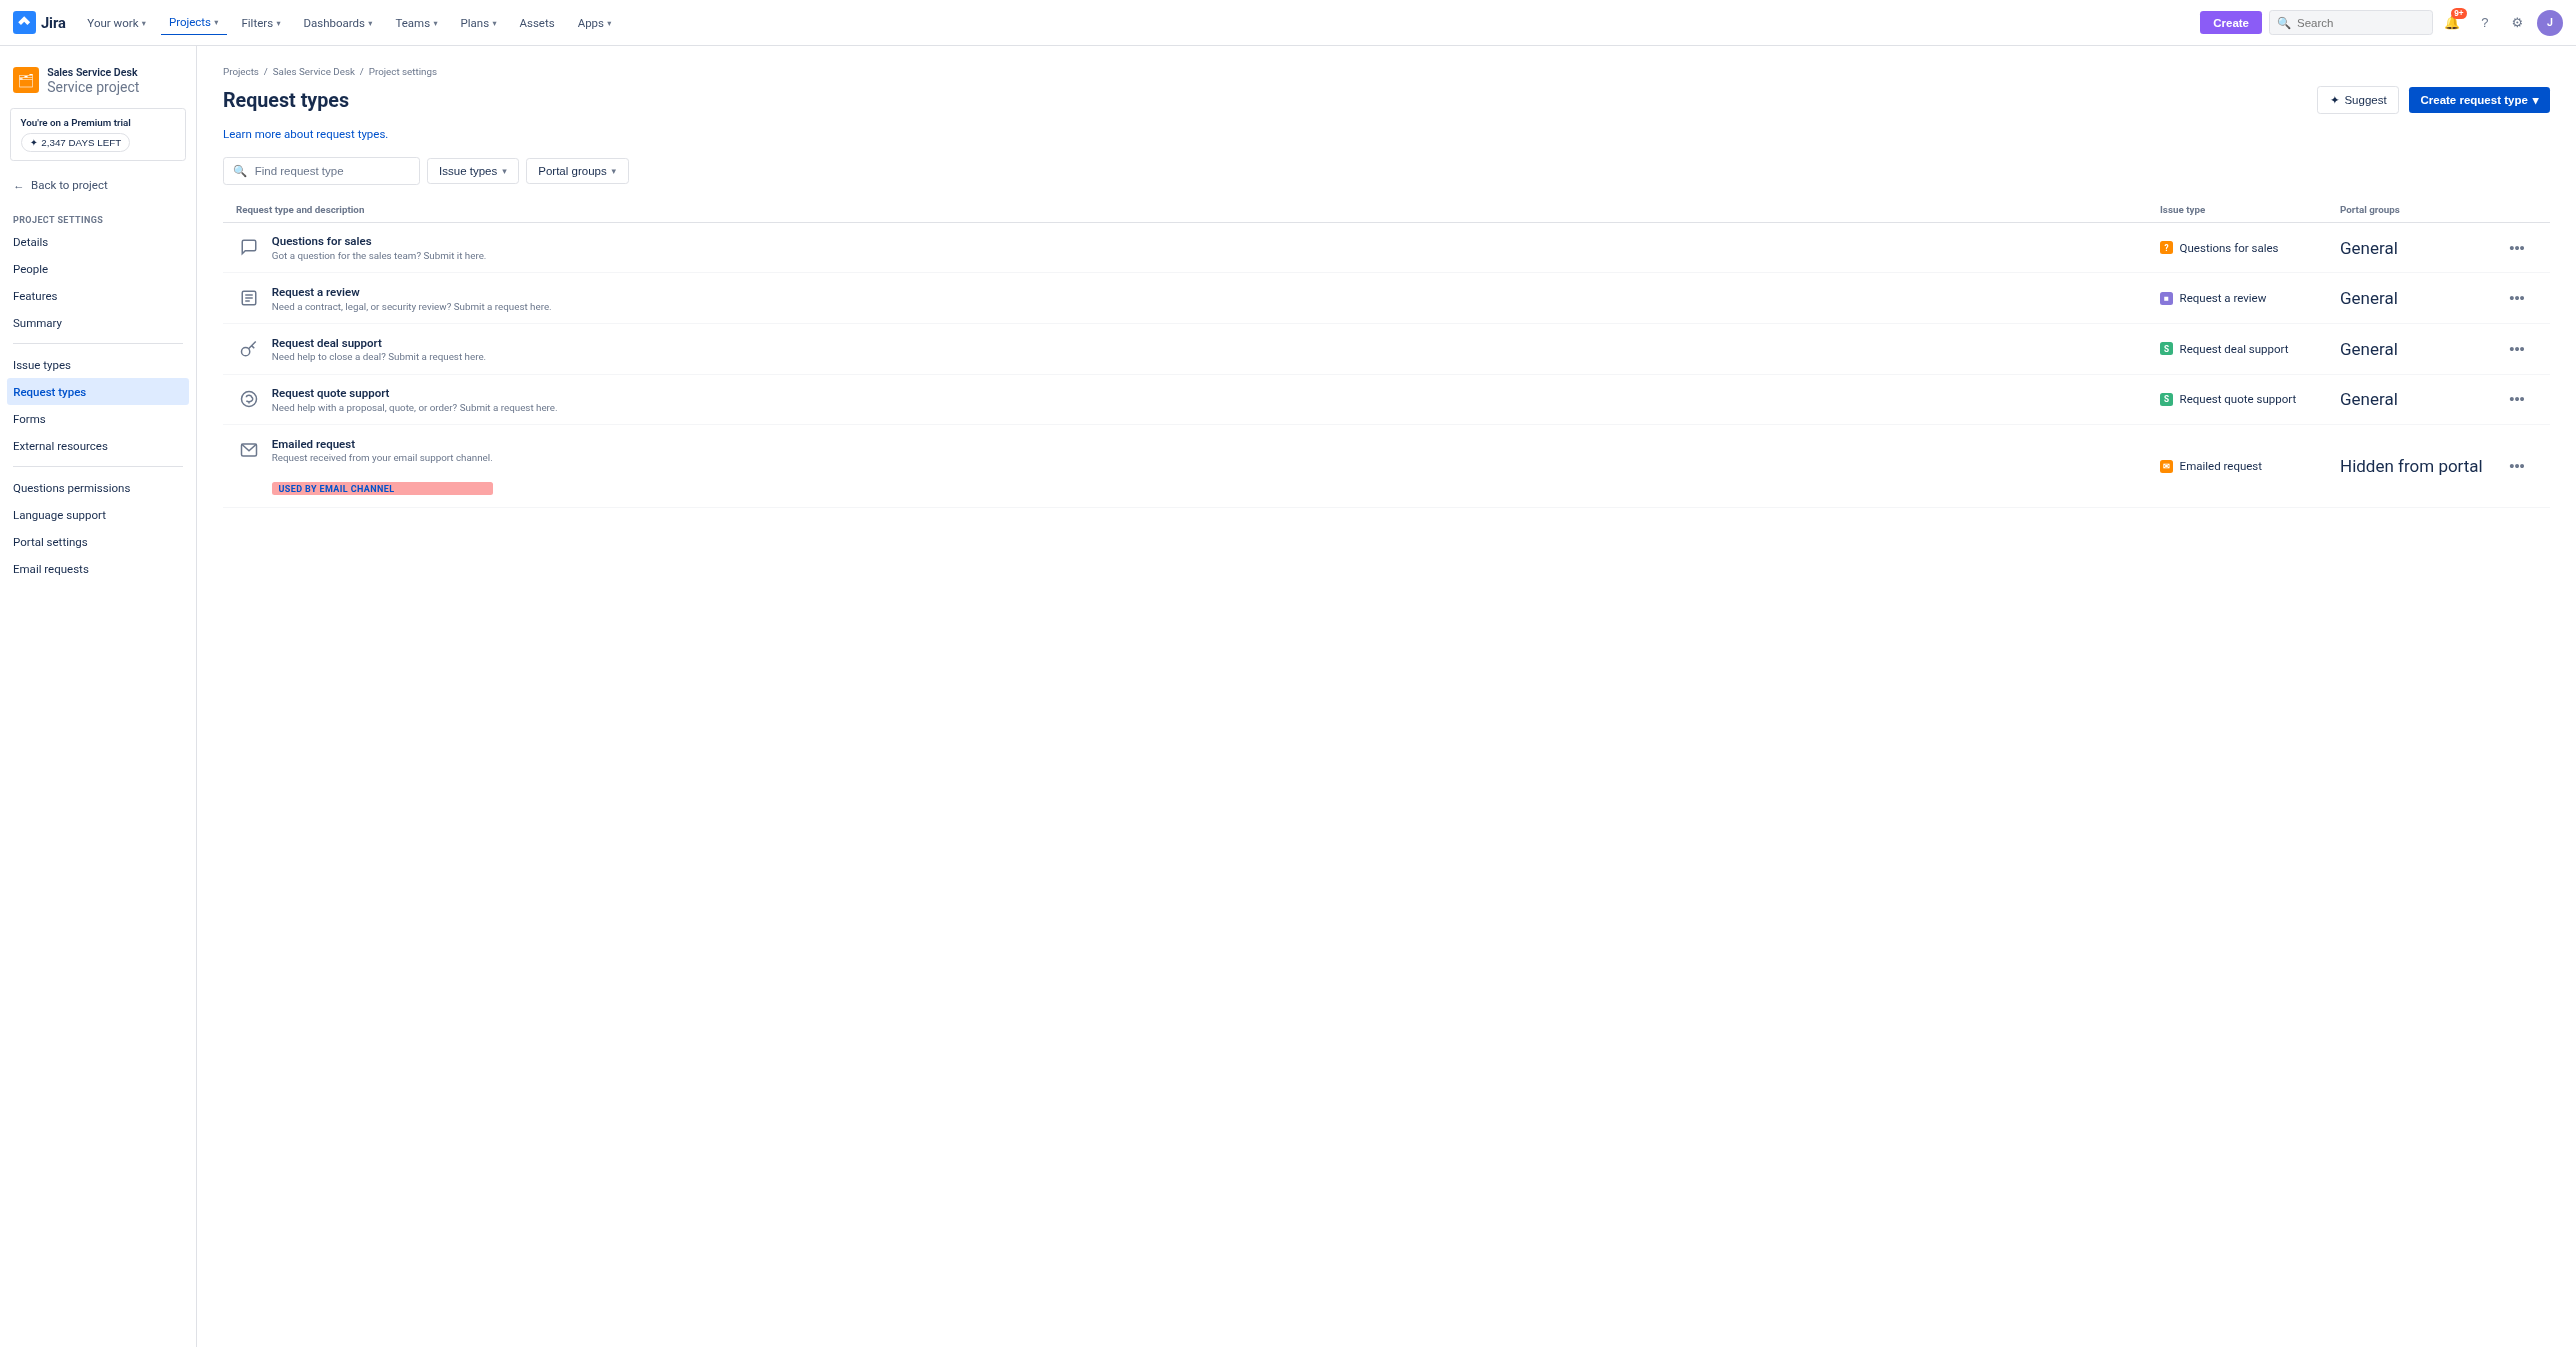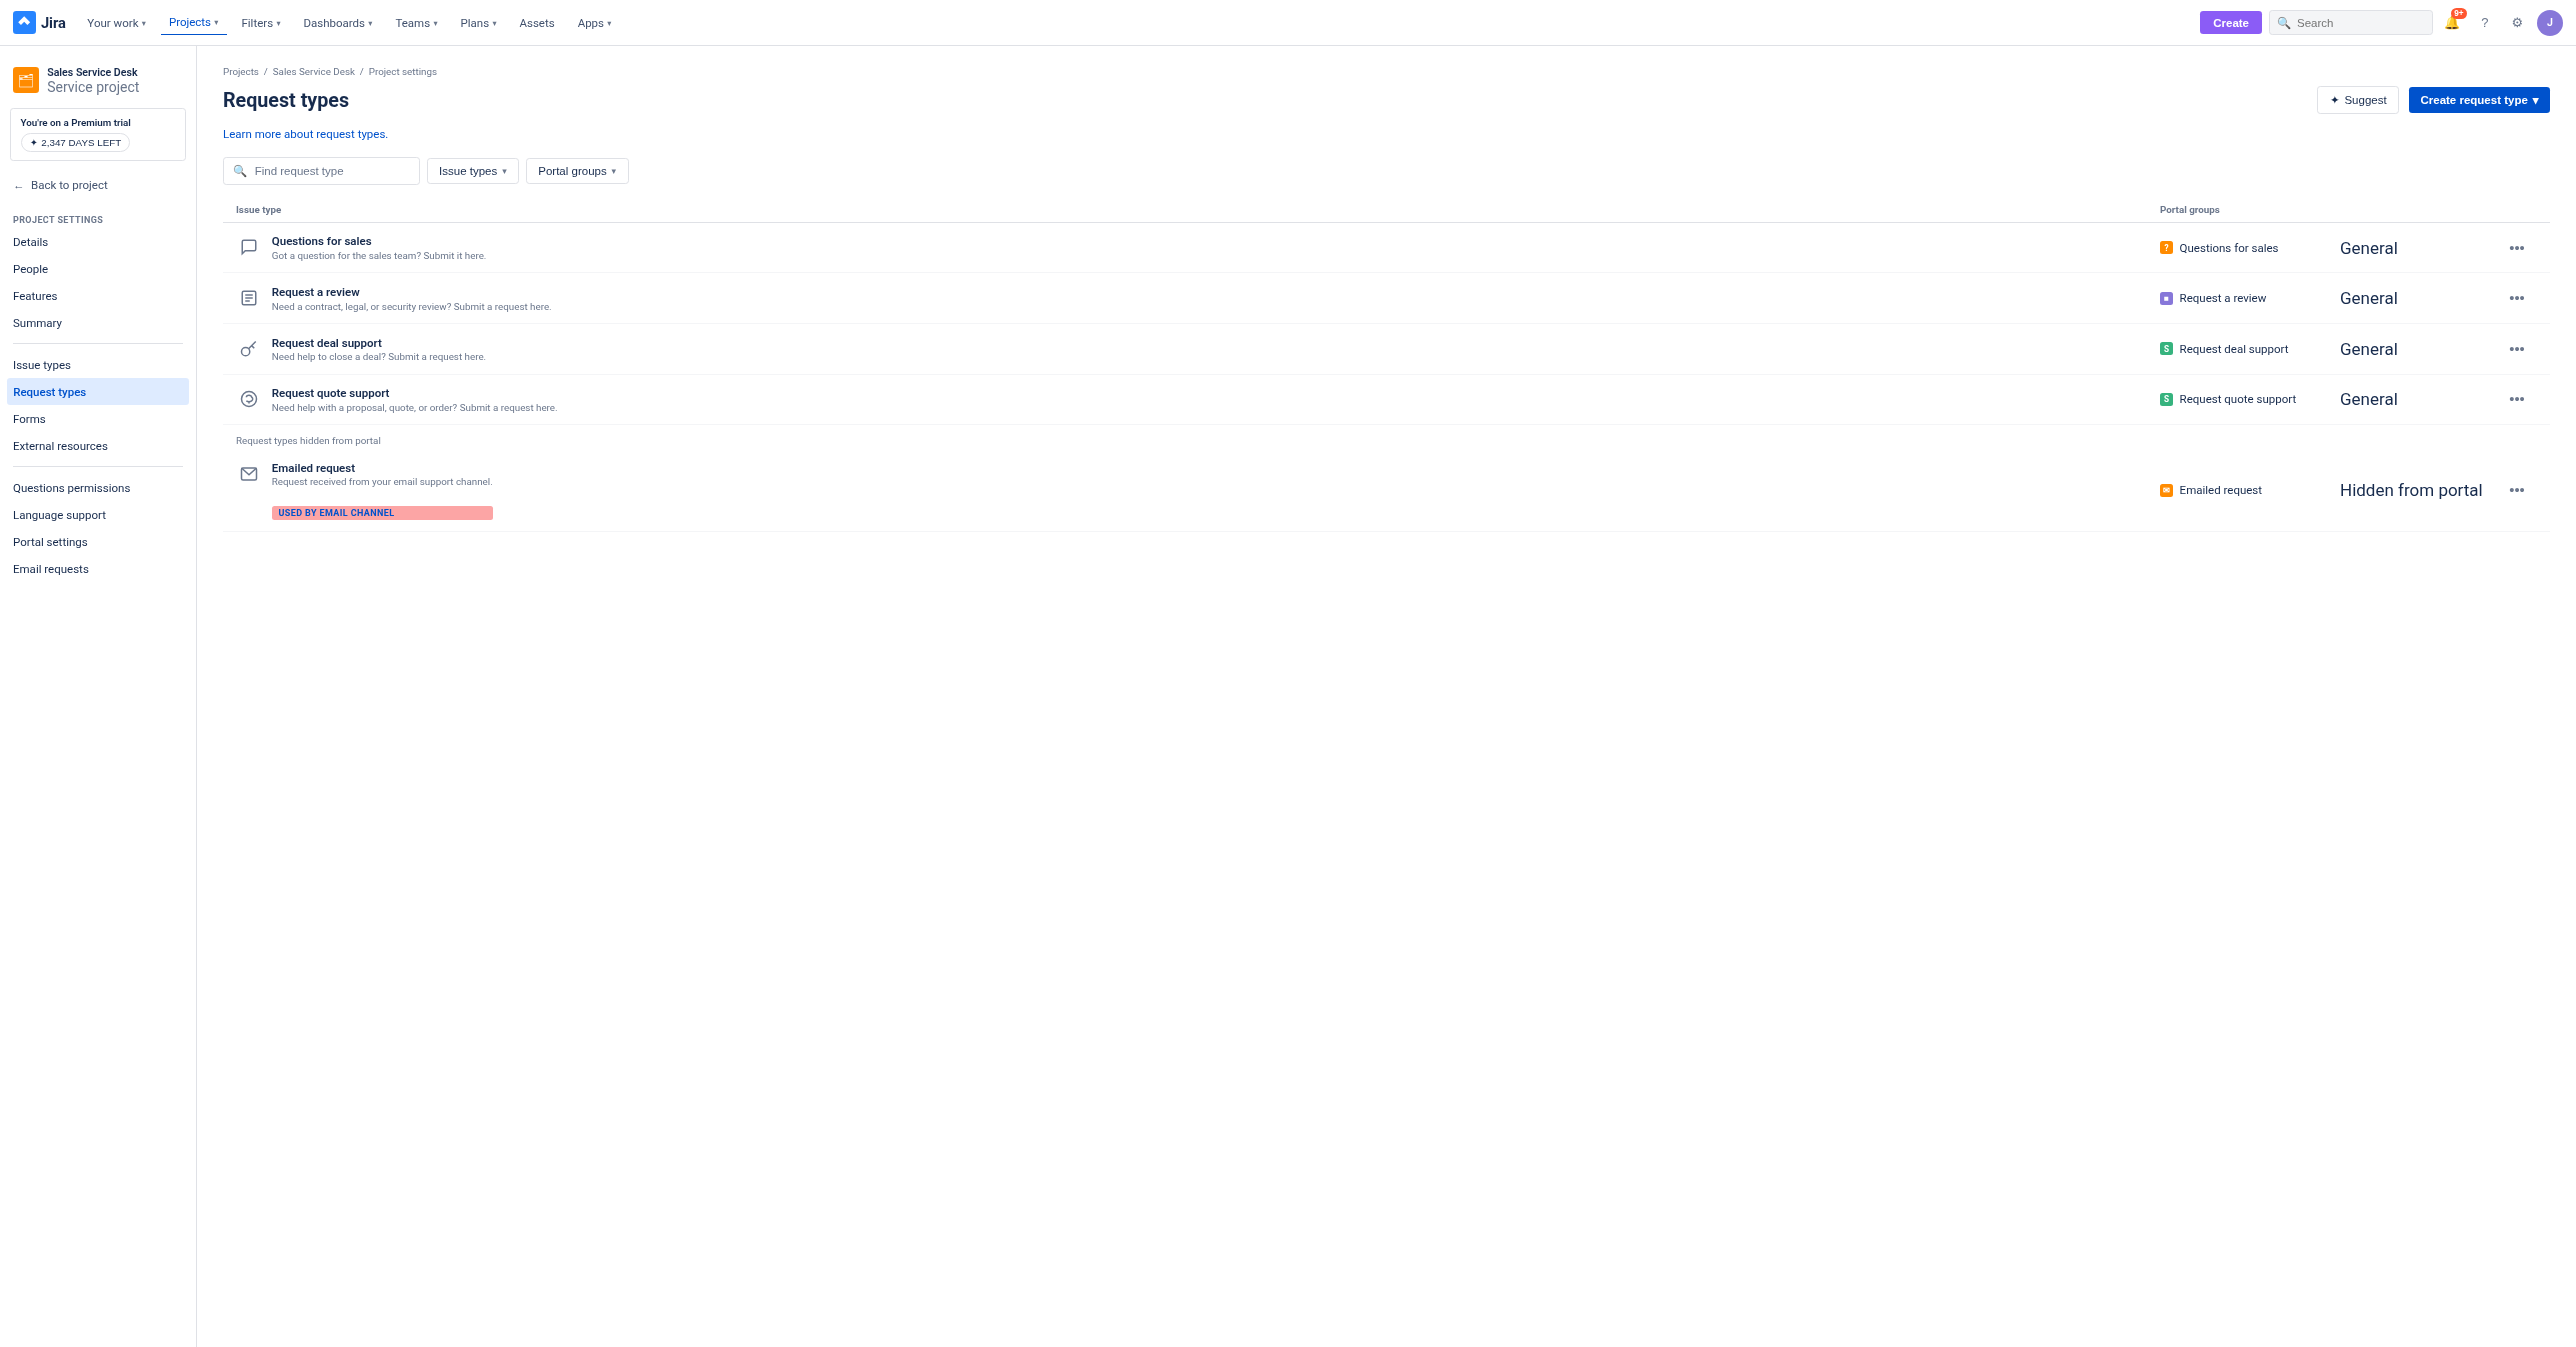--- a/index.html
+++ b/index.html
@@ -292,20 +292,21 @@
         <span class="chevron">▾</span>
       </button>
       <button class="filter-dropdown">
         <span>Portal groups</span>
         <span class="chevron">▾</span>
       </button>
     </div>
 
     
     <div class="table-header">
+      <span>Request type and description</span>
       <span>Issue type</span>
       <span>Portal groups</span>
       <span></span>
     </div>
 
     
     <div class="table-row">
       <div class="rt-name-cell">
         <div class="rt-icon">
           <svg width="18" height="18" viewBox="0 0 24 24" fill="none" stroke="#6b778c" stroke-width="2">
@@ -387,21 +388,20 @@
       </div>
       <div class="issue-type-cell">
         <div class="issue-type-badge" style="background:#36b37e;">S</div>
         <span>Request quote support</span>
       </div>
       <div class="portal-group-cell">General</div>
       <button class="more-btn">•••</button>
     </div>
 
     
-    <div class="section-label">Request types hidden from portal</div>
 
     
     <div class="table-row">
       <div class="rt-name-cell">
         <div class="rt-icon">
           <svg width="18" height="18" viewBox="0 0 24 24" fill="none" stroke="#6b778c" stroke-width="2">
               <rect x="2" y="4" width="20" height="16" rx="2"></rect>
               <polyline points="2,4 12,13 22,4"></polyline>
             </svg>
         </div>

